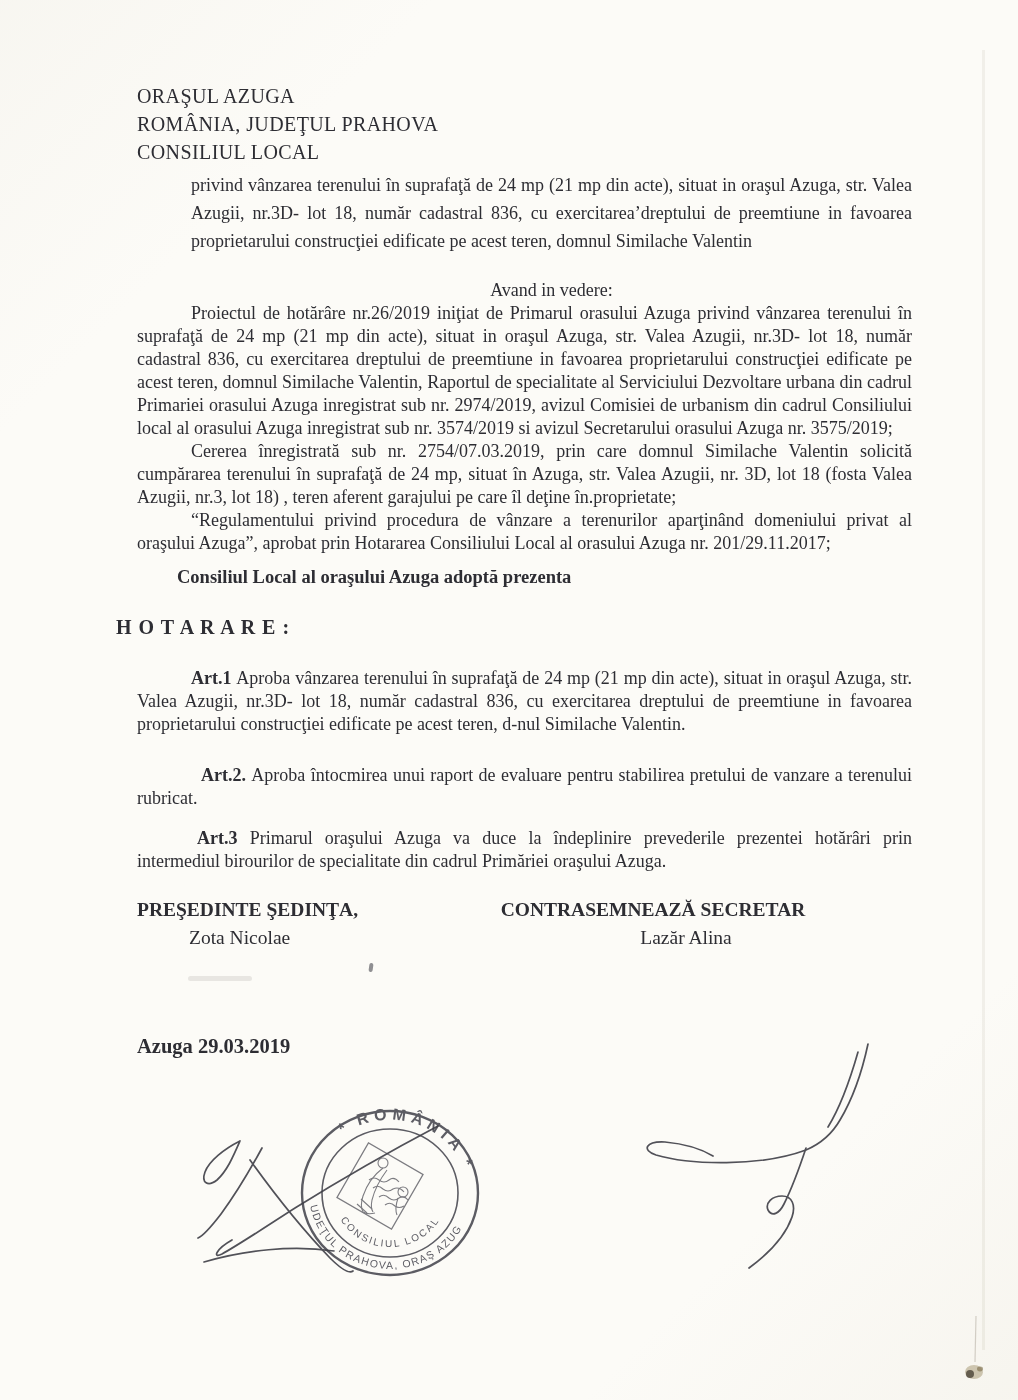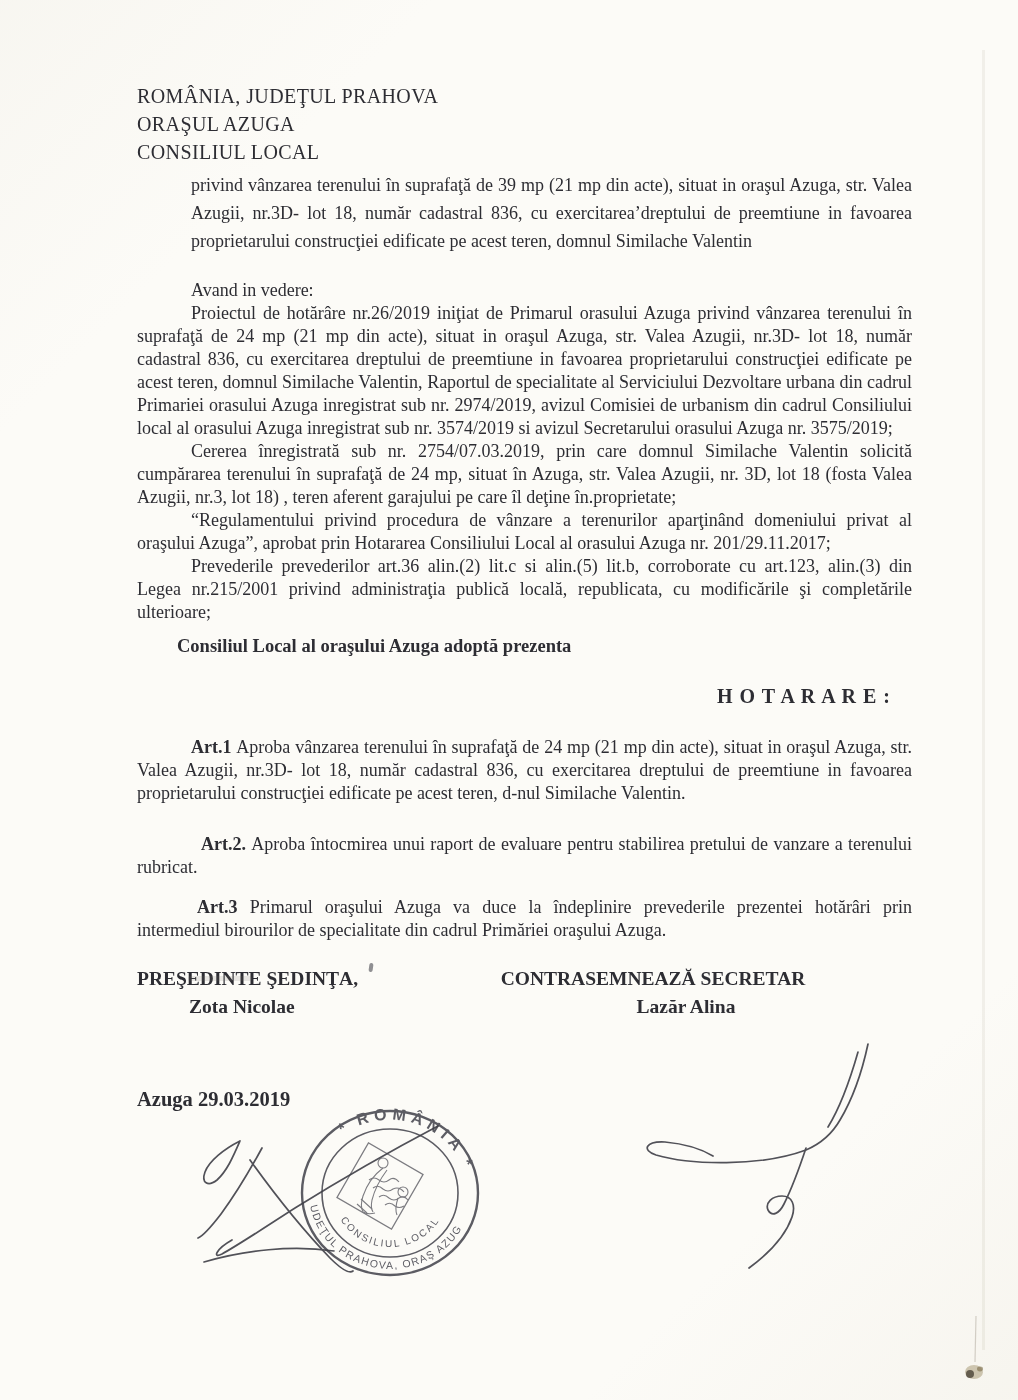--- a/index.html
+++ b/index.html
@@ -12,68 +12,67 @@
     box-sizing:border-box;
     padding:82px 106px 0 137px;
     overflow:hidden;
   }
   .letterhead p{margin:0;font-size:20px;line-height:28px;letter-spacing:.4px;}
   .doc-title{margin:3px 0 0;text-align:center;transform:translateX(-32px);
     font-size:20.5px;font-weight:bold;letter-spacing:.6px;}
   .doc-subtitle{margin:5px 0 0 54px;font-size:18px;line-height:28px;text-align:justify;}
   .preamble{margin-top:24px;}
   p.par{margin:0;font-size:18px;line-height:23px;text-align:justify;text-indent:54px;}
-  p.par.intro{text-align:left;}
+  p.par.intro{text-align:center;}
   .adoption{margin:12px 0 0;font-size:18.5px;font-weight:bold;text-indent:40px;}
-  .decision-heading{margin:27px 0 0;text-align:right;transform:translateX(-21px);
+  .decision-heading{margin:27px 0 0;text-align:left;transform:translateX(-21px);
     font-size:20px;font-weight:bold;letter-spacing:1px;line-height:24px;}
   p.article{margin:28px 0 0;font-size:18px;line-height:23px;text-align:justify;text-indent:54px;}
   p.article.a2{text-indent:64px;}
   p.article.a3{margin-top:17px;text-indent:60px;}
   .art-label{font-weight:bold;}
   .art-label::after{content:"\00a0";}
   .sig-row{display:flex;margin-top:25px;}
   .sig-left{width:360px;}
   .sig-right{width:312px;text-align:center;white-space:nowrap;}
   .sig-title{margin:0;font-size:19.5px;font-weight:bold;line-height:24px;}
-  .sig-name{margin:3px 0 0;font-size:19.5px;font-weight:bold;line-height:26px;}
+  .sig-name{margin:3px 0 16px;font-size:19.5px;font-weight:normal;line-height:26px;}
   .sig-left .sig-name{margin-left:52px;}
   .sig-right .sig-name{padding-left:66px;}
   .footer{margin-top:64px;}
   .footer p{margin:0;font-size:20.5px;font-weight:bold;line-height:31px;}
   .stamp{position:absolute;left:299px;top:1108px;width:184px;height:172px;opacity:.87;}
   .stamp text{font-family:"Liberation Sans","DejaVu Sans",sans-serif;fill:var(--stamp,#45454e);}
   .overlay{position:absolute;left:0;top:0;width:1018px;height:1400px;pointer-events:none;}
   .scan-band{position:absolute;left:982px;top:50px;width:3px;height:1300px;
     background:rgba(168,156,128,.12);}
   .speck-quote{position:absolute;left:369px;top:963px;width:4px;height:9px;
     background:#6b6b70;border-radius:2px;transform:rotate(8deg);opacity:.75;}
   .smudge{position:absolute;left:188px;top:976px;width:64px;height:5px;
     background:rgba(120,115,105,.15);border-radius:3px;}
 </style>
 </head>
 <body>
 
 <div class="page">
 
   <div class="letterhead">
+    <p>ORAŞUL AZUGA</p>
     <p>ROMÂNIA, JUDEŢUL PRAHOVA</p>
-    <p>ORAŞUL AZUGA</p>
     <p>CONSILIUL LOCAL</p>
   </div>
 
 
-  <p class="doc-subtitle">privind vânzarea  terenului în suprafaţă de 39 mp (21 mp din acte), situat in oraşul Azuga, str. Valea Azugii, nr.3D- lot 18,  număr cadastral  836, cu exercitarea’dreptului de preemtiune in favoarea proprietarului construcţiei edificate pe acest teren, domnul Similache Valentin</p>
+  <p class="doc-subtitle">privind vânzarea  terenului în suprafaţă de 24 mp (21 mp din acte), situat in oraşul Azuga, str. Valea Azugii, nr.3D- lot 18,  număr cadastral  836, cu exercitarea’dreptului de preemtiune in favoarea proprietarului construcţiei edificate pe acest teren, domnul Similache Valentin</p>
 
   <div class="preamble">
     <p class="par intro">Avand in vedere:</p>
     <p class="par">Proiectul de hotărâre nr.26/2019  iniţiat de Primarul orasului Azuga  privind  vânzarea terenului în suprafaţă de 24 mp (21 mp din acte), situat in oraşul Azuga, str. Valea Azugii, nr.3D- lot 18,  număr cadastral  836, cu exercitarea dreptului de preemtiune in favoarea proprietarului construcţiei edificate pe acest teren, domnul Similache Valentin, Raportul de specialitate al Serviciului Dezvoltare urbana din cadrul Primariei orasului Azuga inregistrat sub nr. 2974/2019, avizul Comisiei de urbanism din cadrul Consiliului local al orasului Azuga inregistrat sub nr. 3574/2019 si avizul Secretarului orasului Azuga nr. 3575/2019;</p>
     <p class="par">Cererea înregistrată sub nr. 2754/07.03.2019, prin care domnul Similache Valentin solicită cumpărarea terenului în suprafaţă de 24 mp, situat în Azuga, str. Valea Azugii, nr. 3D, lot 18 (fosta Valea Azugii, nr.3, lot 18) , teren aferent garajului  pe care îl  deţine în.proprietate;</p>
     <p class="par">“Regulamentului privind procedura de vânzare a terenurilor aparţinând domeniului privat al oraşului Azuga”, aprobat prin Hotararea Consiliului Local al orasului Azuga nr. 201/29.11.2017;</p>
-    <p class="par">Prevederile prevederilor  art.36 alin.(2) lit.c si alin.(5) lit.b, corroborate cu art.123, alin.(3) din Legea nr.215/2001 privind administraţia publică locală, republicata, cu modificările şi completările ulterioare;</p>
   </div>
 
   <p class="adoption">Consiliul Local al oraşului Azuga adoptă prezenta</p>
 
   <div class="decision-heading">H O T A R A R E :</div>
 
   <p class="article a1"><span class="art-label">Art.1</span><span>Aproba vânzarea  terenului în suprafaţă de 24 mp (21 mp din acte), situat in oraşul Azuga, str. Valea Azugii, nr.3D- lot 18,  număr cadastral  836, cu exercitarea dreptului de preemtiune in favoarea proprietarului construcţiei edificate pe acest teren, d-nul Similache Valentin.</span></p>
 
   <p class="article a2"><span class="art-label">Art.2.</span><span>Aproba întocmirea unui raport de evaluare pentru stabilirea pretului de vanzare a terenului rubricat.</span></p>
 

